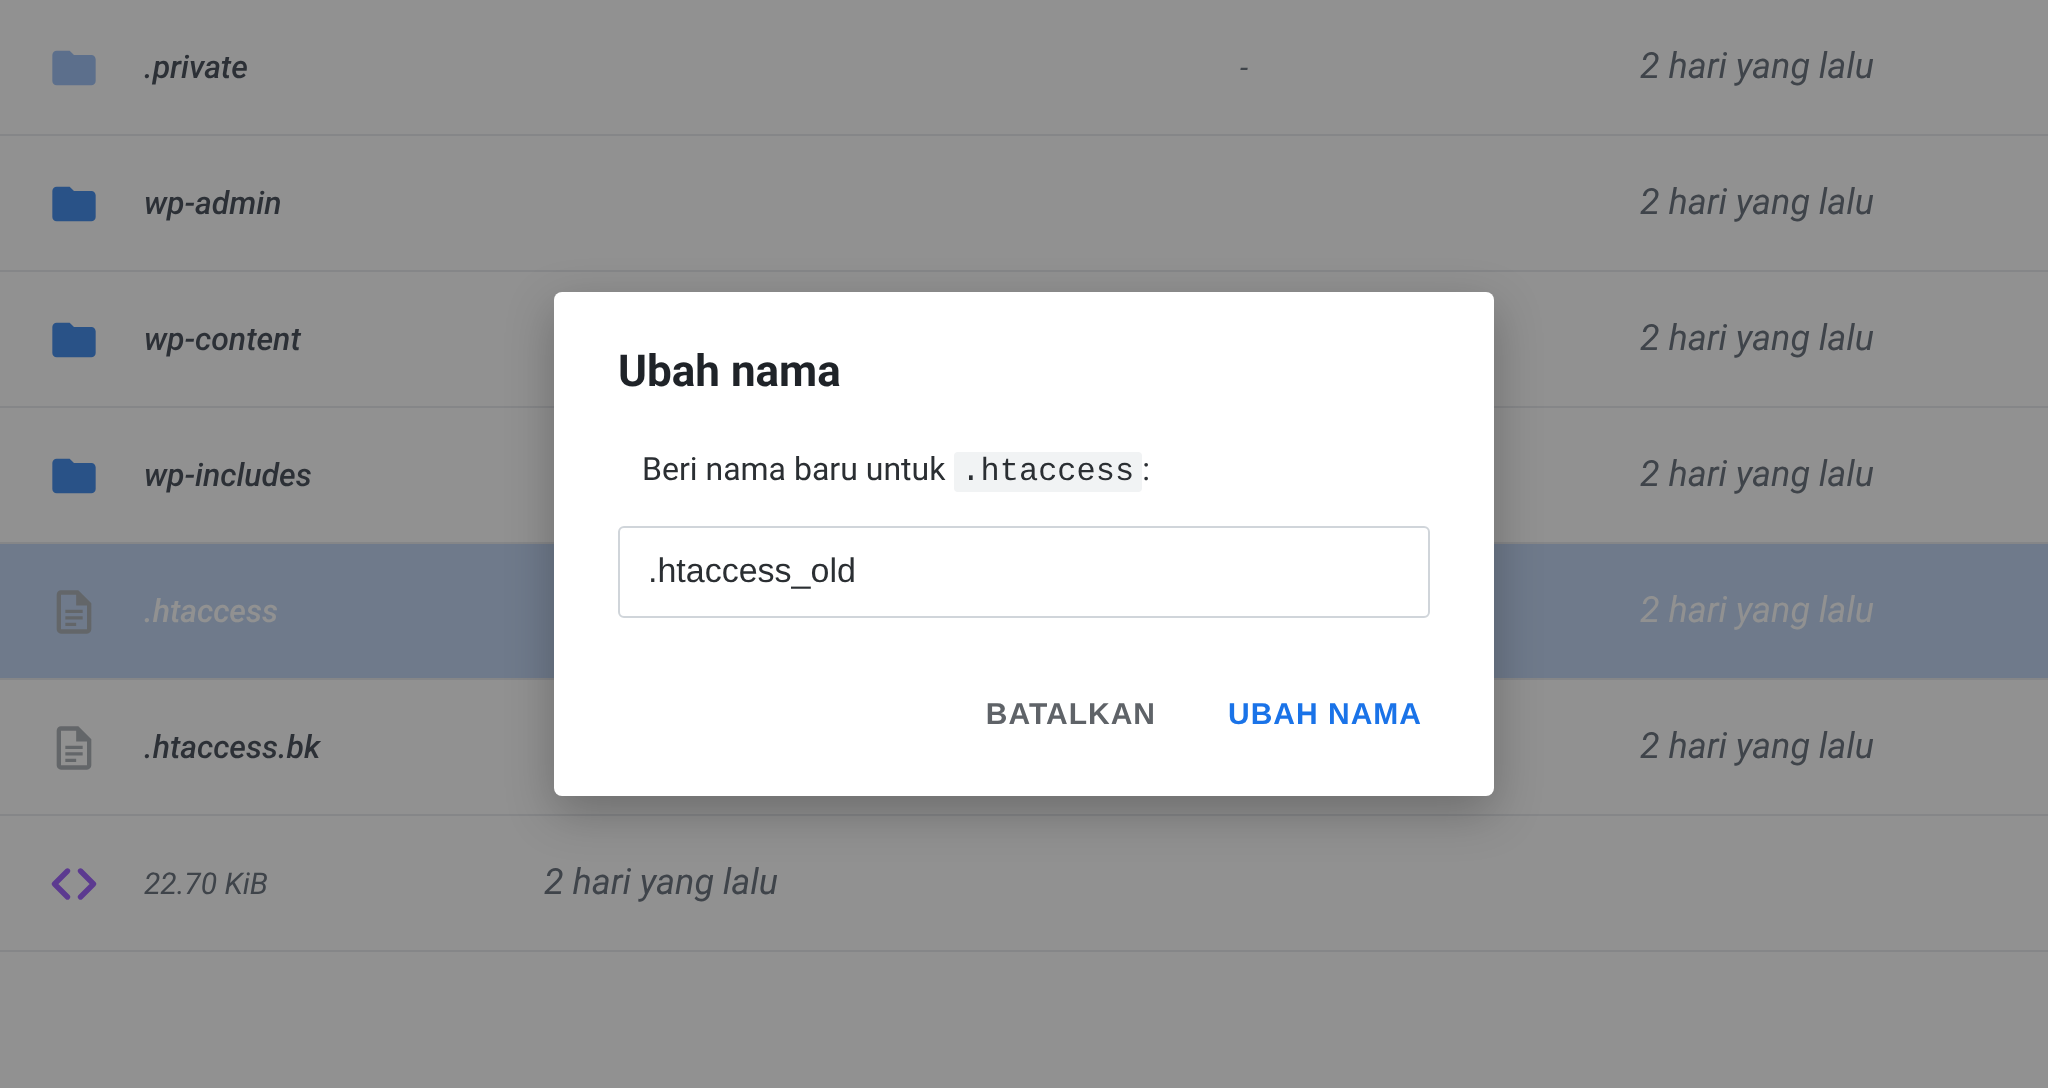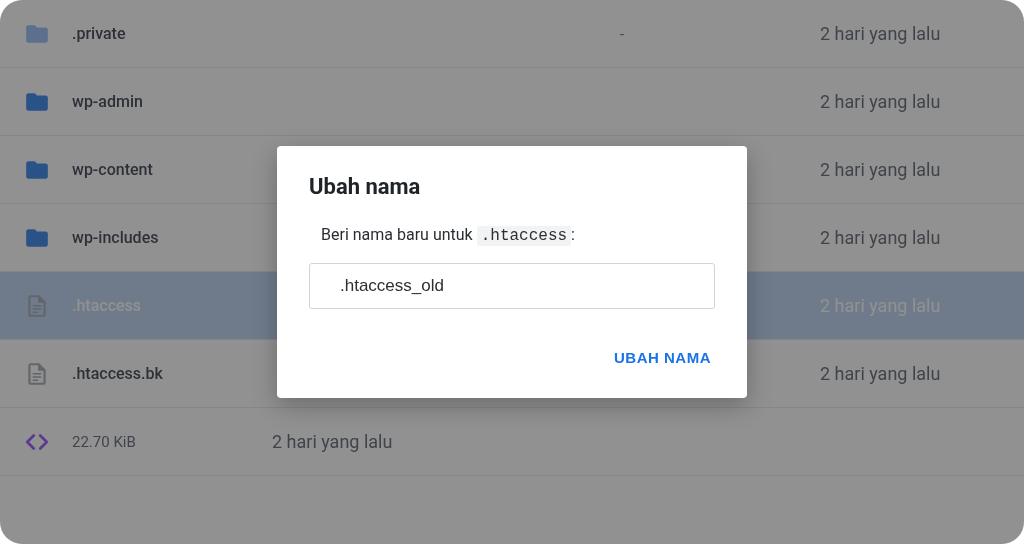--- a/index.html
+++ b/index.html
@@ -6,20 +6,21 @@
     body {
       font-family: -apple-system, BlinkMacSystemFont, "Segoe UI", Roboto, Helvetica, Arial, sans-serif;
       background: #fff;
       width: 1024px;
       height: 544px;
       overflow: hidden;
       position: relative;
     }
     .file-list {
       width: 100%;
+      font-style: italic;
     }
     .file-row {
       display: flex;
       align-items: center;
       height: 68px;
       border-bottom: 1px solid #e5e7eb;
       padding: 0 24px;
     }
     .file-row.selected {
       background: #b3cdf2;
@@ -56,21 +57,20 @@
     .folder-icon.light { fill: #8ab4f4; }
     .file-icon { fill: #9aa0a6; }
     .code-icon { stroke: #8a3ffc; fill: none; }
     .overlay {
       position: absolute;
       top: 0; left: 0; right: 0; bottom: 0;
       background: rgba(55, 55, 55, 0.55);
       display: flex;
       align-items: center;
       justify-content: center;
-      border-radius: 22px;
     }
     .dialog {
       background: #fff;
       width: 470px;
       border-radius: 4px;
       box-shadow: 0 8px 24px rgba(0,0,0,0.25);
       padding: 28px 32px 24px 32px;
     }
     .dialog-title {
       font-size: 22px;
@@ -89,21 +89,21 @@
       padding: 1px 4px;
       border-radius: 2px;
       font-family: "SFMono-Regular", Consolas, "Liberation Mono", Menlo, monospace;
       font-size: 16px;
     }
     .dialog-input {
       width: 100%;
       height: 46px;
       border: 1px solid #d0d5da;
       border-radius: 3px;
-      padding: 0 30px;
+      padding: 0 14px;
       font-size: 17px;
       color: #2b2f33;
       outline: none;
       margin-bottom: 32px;
     }
     .dialog-actions {
       display: flex;
       justify-content: flex-end;
       gap: 28px;
     }
@@ -195,16 +195,17 @@
   </div>
 
 <div class="overlay">
   <div class="dialog">
     <div class="dialog-title">Ubah nama</div>
     <div class="dialog-label">
       <span>Beri nama baru untuk </span><code>.htaccess</code><span>:</span>
     </div>
     <input class="dialog-input" type="text" value=".htaccess_old" style="">
     <div class="dialog-actions">
+      <button class="btn btn-cancel">BATALKAN</button>
       <button class="btn btn-confirm">UBAH NAMA</button>
     </div>
   </div>
 </div>
 
 </body></html>

